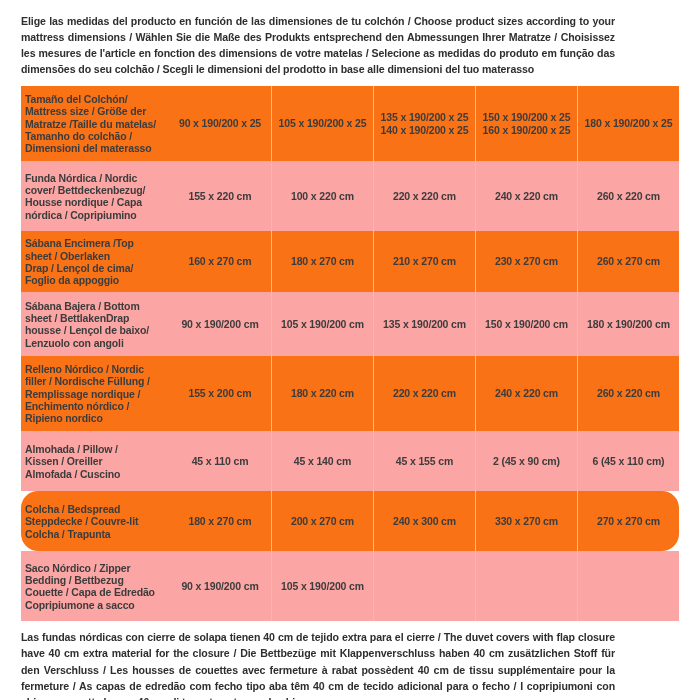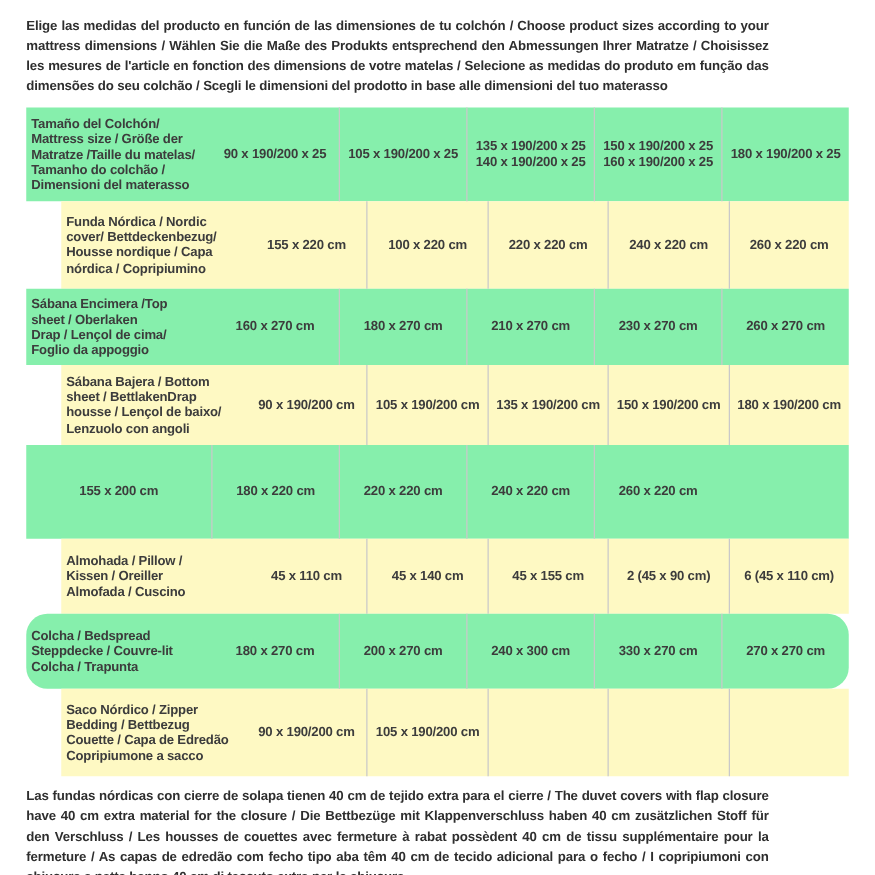--- a/index.html
+++ b/index.html
@@ -32,22 +32,22 @@
   .size-table {
     margin-top: 9px;
     margin-bottom: 8px;
     width: 658px;
   }
   .trow {
     display: grid;
     grid-template-columns: 148px repeat(5, 1fr);
     align-items: stretch;
   }
-  .trow.shade { background: #86efac; }
-  .trow.plain { background: #fef9c3; margin-left: 28px; }
+  .trow.shade { background: #f97316; }
+  .trow.plain { background: #fca5a5; }
   .cell {
     display: flex;
     align-items: center;
     justify-content: center;
     text-align: center;
     font-size: 10.5px;
     font-weight: bold;
     color: #3c3c3c;
     white-space: pre-line;
     letter-spacing: -0.15px;
@@ -125,20 +125,25 @@
 housse / Lençol de baixo/
 Lenzuolo con angoli</div>
       <div class="cell">90 x 190/200 cm</div>
       <div class="cell vline">105 x 190/200 cm</div>
       <div class="cell vline">135 x 190/200 cm</div>
       <div class="cell vline">150 x 190/200 cm</div>
       <div class="cell vline">180 x 190/200 cm</div>
     </div>
 
     <div class="trow shade r4">
+      <div class="cell label">Relleno Nórdico / Nordic
+filler / Nordische Füllung /
+Remplissage nordique /
+Enchimento nórdico /
+Ripieno nordico</div>
       <div class="cell">155 x 200 cm</div>
       <div class="cell vline">180 x 220 cm</div>
       <div class="cell vline">220 x 220 cm</div>
       <div class="cell vline">240 x 220 cm</div>
       <div class="cell vline">260 x 220 cm</div>
     </div>
 
     <div class="trow plain r5">
       <div class="cell label">Almohada  / Pillow /
 Kissen / Oreiller

